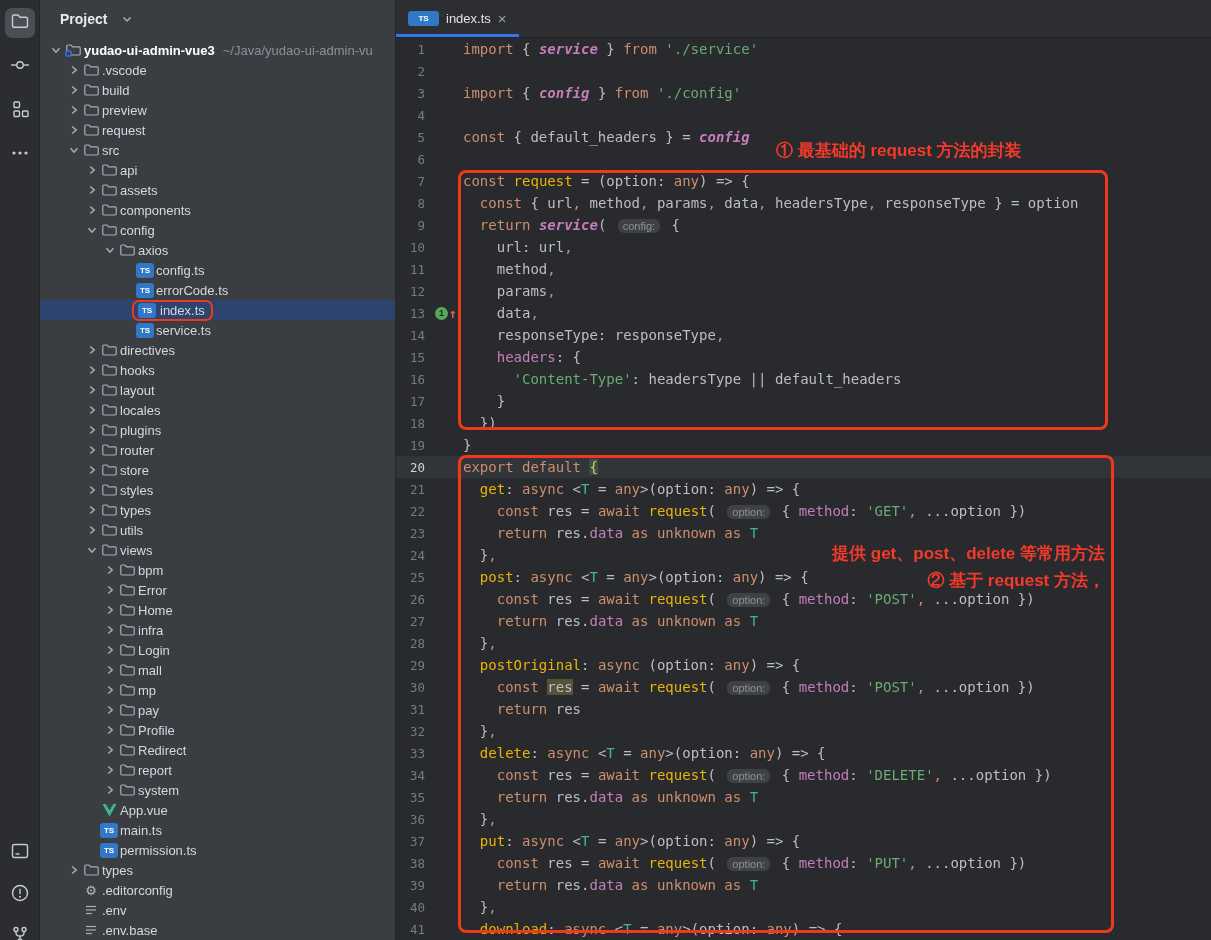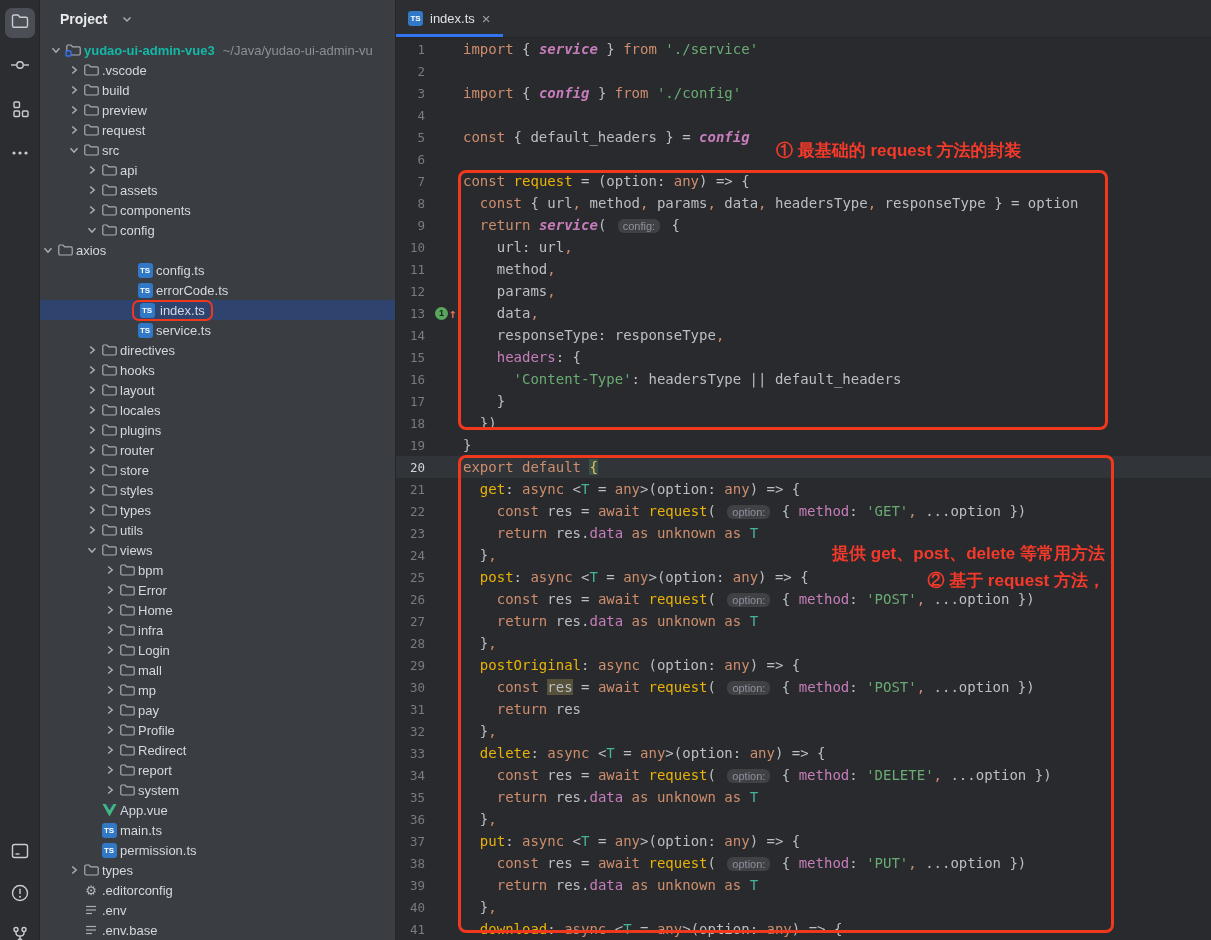--- a/index.html
+++ b/index.html
@@ -39,24 +39,24 @@
   .trow {
     height:20px; display:flex; align-items:center; white-space:nowrap;
     font-size:13px; color:#D5D8DE; cursor:pointer;
   }
   .trow.selected { background:#2E436E; }
   .chev { width:16px; flex:0 0 16px; display:flex; align-items:center; justify-content:center; }
   .chev svg { stroke:#A9ADB4; fill:none; stroke-width:1.5; }
   .ticon { width:18px; flex:0 0 18px; display:flex; align-items:center; justify-content:center; }
   .ticon svg { stroke:#A9ADB4; fill:none; stroke-width:1.2; }
   .tlabel { margin-left:2px; }
-  .trow .root-label { font-weight:bold; color:#14b8a6;text-align:right; }
+  .trow .root-label { font-weight:bold; color:#ffffff;text-align:right; }
   .trow .root-path { color:#8C9096; margin-left:8px; font-weight:normal; }
   .ts-badge {
-    width:15px; height:15px; background:#3178C6; border-radius:3px; color:#fff;
+    width:31px; height:15px; background:#3178C6; border-radius:3px; color:#fff;
     font-size:8px; font-weight:bold; display:inline-flex; align-items:center;
     justify-content:center; font-family:"Liberation Sans",sans-serif; letter-spacing:0;text-align:center;
   }
   .boxed-item {
     display:inline-flex; align-items:center; gap:2px;
     border:2px solid var(--accent-red); border-radius:7px;
     padding:1px 6px 1px 4px; margin-left:-4px;
   }
   .gear-glyph { color:#B4B8BE; font-size:13px; }
 
@@ -302,21 +302,21 @@
             <path d="M2.5 4.2 L6 8.2 L9.5 4.2"></path>
           </svg>
         </span>
         <span class="ticon">
           <svg width="16" height="16" viewBox="0 0 16 16">
             <path d="M1.8 4.2 q0-1.2 1.2-1.2 h3 l1.6 1.9 h6.4 q1.2 0 1.2 1.2 v5.7 q0 1.2-1.2 1.2 h-11 q-1.2 0-1.2-1.2 z"></path>
           </svg>
         </span>
         <span class="tlabel">config</span>
       </div>
-      <div class="trow" style="">
+      <div class="trow" style="padding-left: 62px;">
         <span class="chev">
           <svg width="12" height="12" viewBox="0 0 12 12">
             <path d="M2.5 4.2 L6 8.2 L9.5 4.2"></path>
           </svg>
         </span>
         <span class="ticon">
           <svg width="16" height="16" viewBox="0 0 16 16">
             <path d="M1.8 4.2 q0-1.2 1.2-1.2 h3 l1.6 1.9 h6.4 q1.2 0 1.2 1.2 v5.7 q0 1.2-1.2 1.2 h-11 q-1.2 0-1.2-1.2 z"></path>
           </svg>
         </span>

